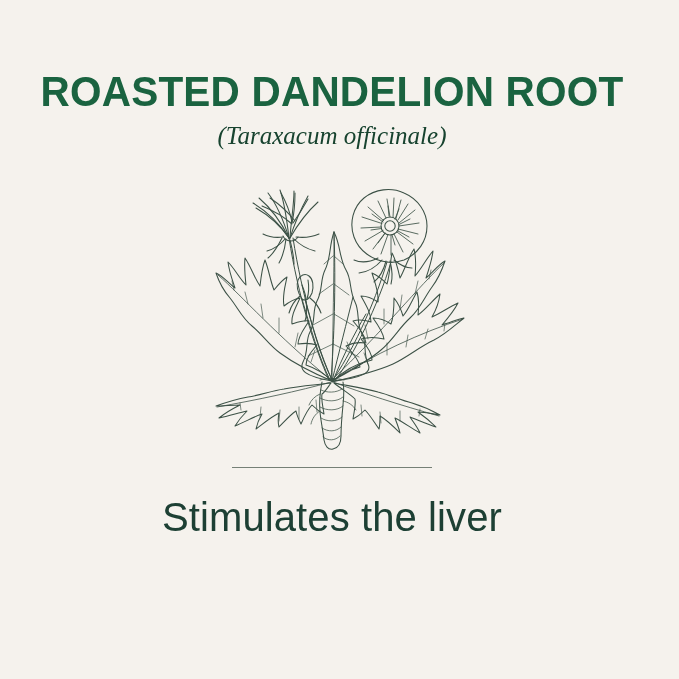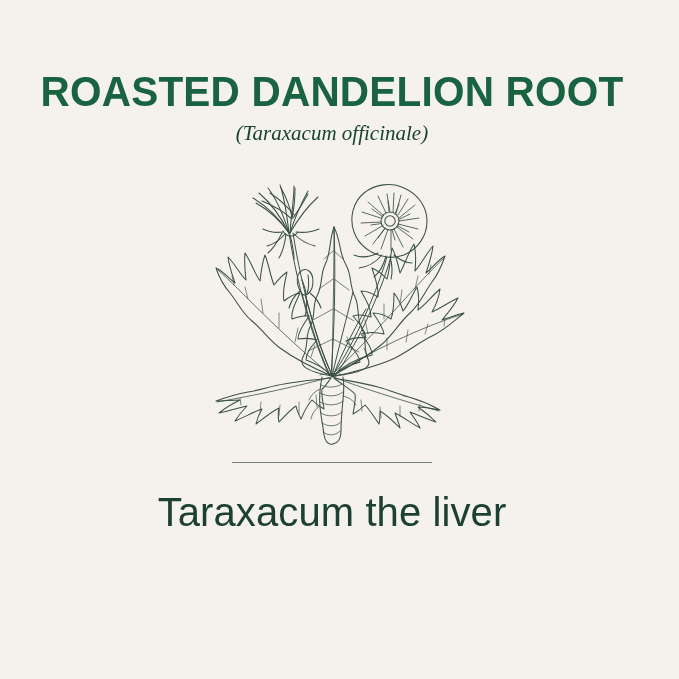--- a/index.html
+++ b/index.html
@@ -41,21 +41,21 @@
     color: #1a6340;
     transform: scaleX(0.965);
     transform-origin: center center;
     margin: 0;
     white-space: nowrap;
   }
 
   #botanical-name {
     font-family: "Liberation Serif", "DejaVu Serif", serif;
     font-style: italic;
-    font-size: 21px;
+    font-size: 25px;
     line-height: 1.1;
     color: #17432f;
     margin: 8px 0 0 0;
     white-space: nowrap;
   }
 
   
   #illustration-wrap {
     width: 300px;
     height: 285px;
@@ -416,16 +416,16 @@
         <path d="M161,235 C166,236 171,239 174,244" stroke-width="0.75"></path>
         <path d="M138,245 C133,248 130,253 129,258" stroke-width="0.75"></path>
       </g>
 
     </svg>
   </div>
 
   <div id="divider"></div>
 
   <div id="tagline-block">
-    <div class="tagline-line">Taraxacum the liver</div>
+    <div class="tagline-line">Stimulates the liver</div>
   </div>
 
 </div>
 
 </body></html>

